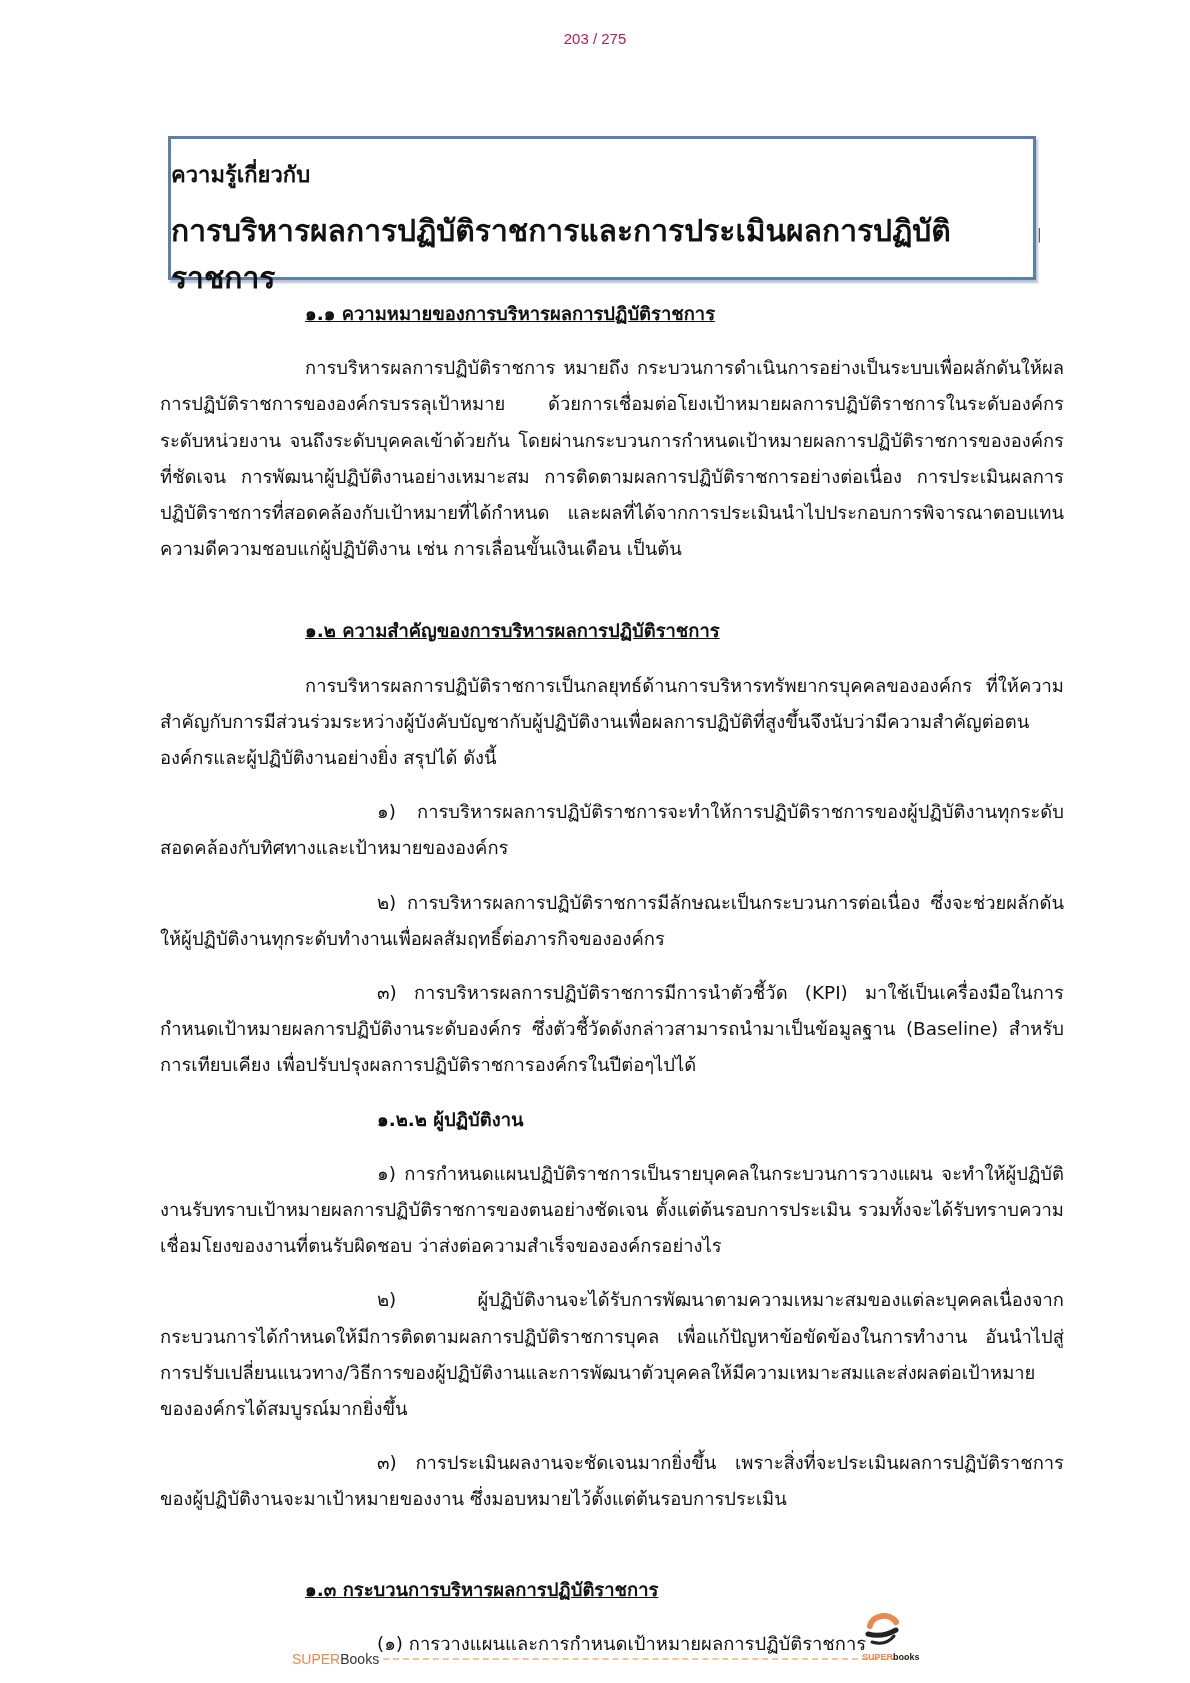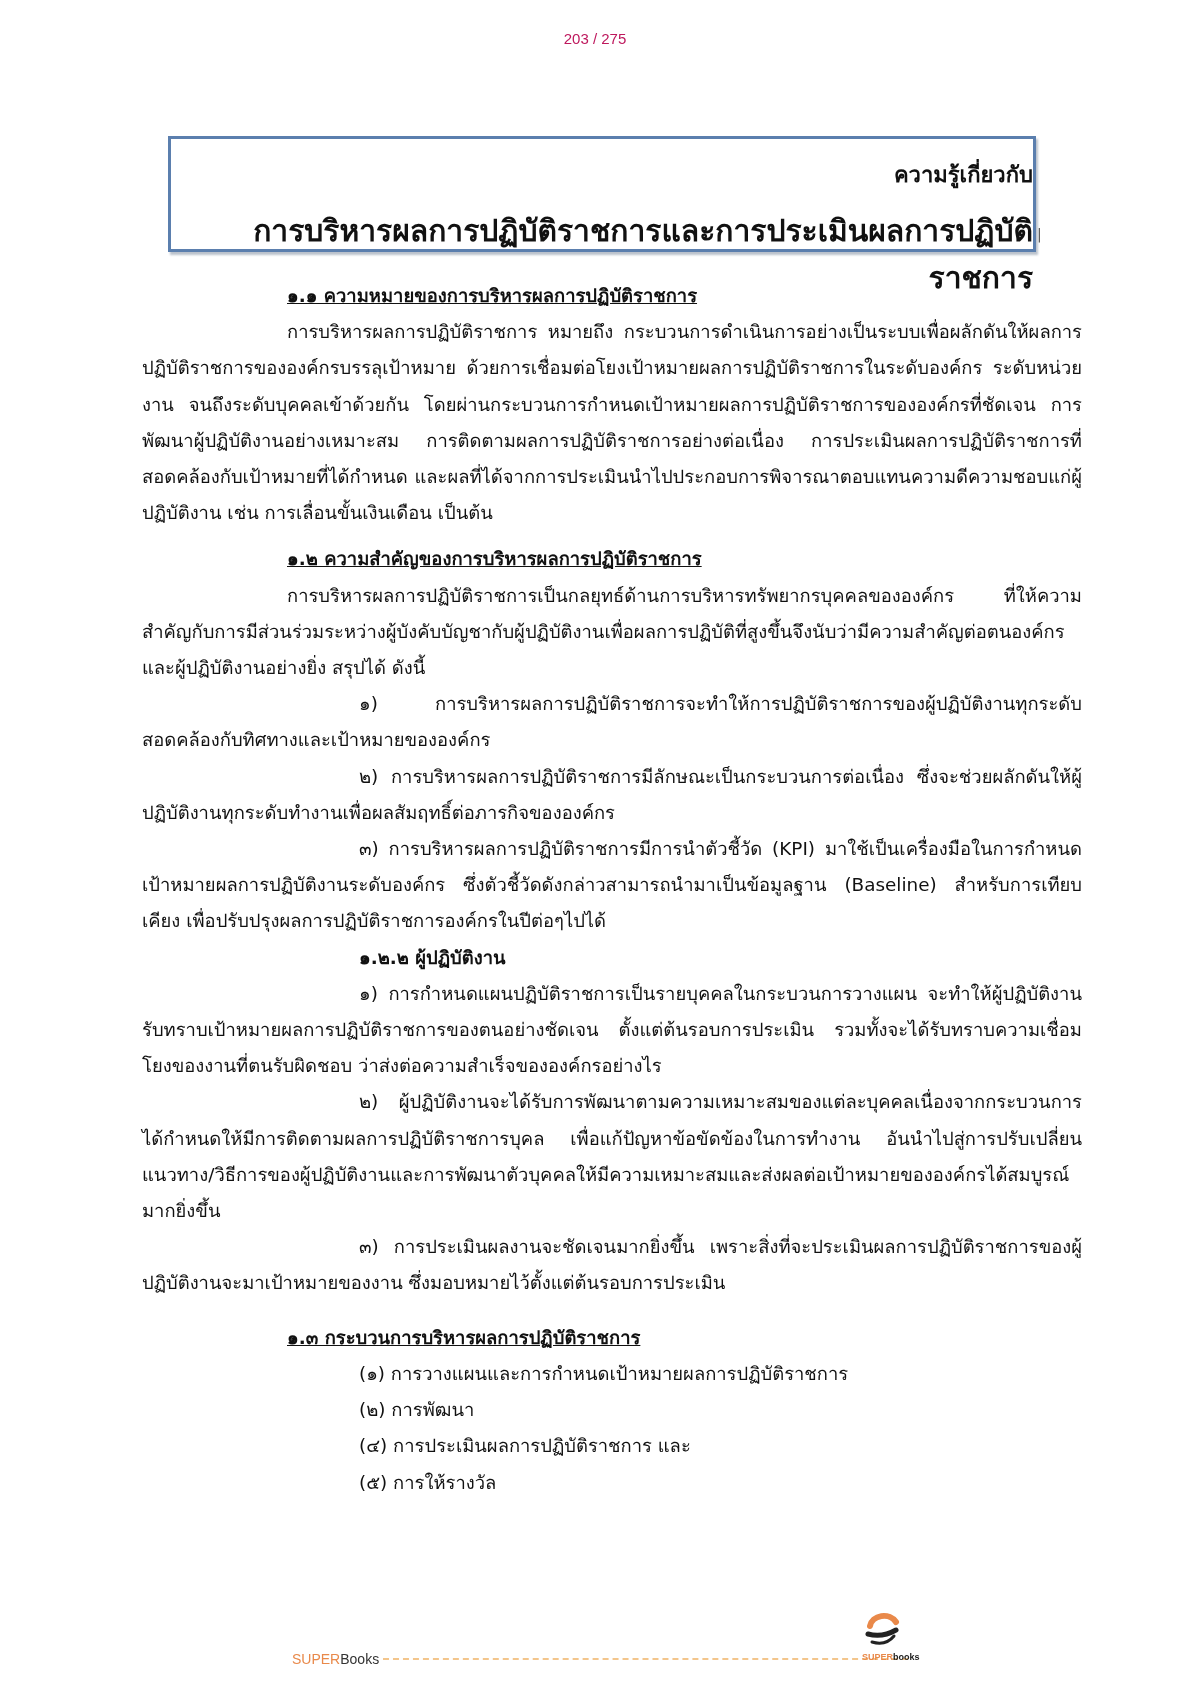--- a/index.html
+++ b/index.html
@@ -7,34 +7,34 @@
       width: 1190px; height: 1683px; position: relative; overflow: hidden;
       font-family: "DejaVu Sans", "Liberation Sans", sans-serif;
       color: #111111;
     }
     .page-num {
       position: absolute; top: 30px; left: 0; width: 100%;
       text-align: center; font-family: "Liberation Sans", sans-serif;
       font-size: 15px; color: #be185d;
     }
     .title-box {
-      position: absolute; left: 168px; top: 136px; width: 868px; height: 116px;
+      position: absolute; left: 168px; top: 136px; width: 868px; height: 144px;
       border: 3px solid #5b7fae; box-sizing: border-box;
       box-shadow: 2px 3px 2px rgba(60,80,110,0.35);
-      text-align: right;
+      text-align: left;
     }
     .title-line1 { position: absolute; top: 18px; left: 0; width: 100%; font-size: 22px; font-weight: bold; }
     .title-line2 { position: absolute; top: 68px; left: 0; width: 100%; font-size: 30px; font-weight: bold; }
     .side-mark { position: absolute; left: 1037px; top: 226px; font-size: 14px; color: #555; }
 
     .content {
       position: absolute; left: 142px; top: 278px; width: 940px;
       font-size: 18.4px; line-height: 36.2px;
     }
-    .content p { margin: 0; text-align: justify; text-align-last: left; }
+    .content p { margin: 18px; text-align: justify; text-align-last: left; }
     .h2 { font-weight: bold; text-decoration: underline; padding-left: 145px; }
     .indent1 { text-indent: 145px; }
     .h3 { font-weight: bold; padding-left: 217px; }
     .indent2 { text-indent: 217px; }
     .list-item { padding-left: 217px; }
     .gap-s { height: 10px; }
     .gap-m { height: 18px; }
 
     .footer {
       position: absolute; left: 292px; top: 1648px; width: 620px; height: 22px;

